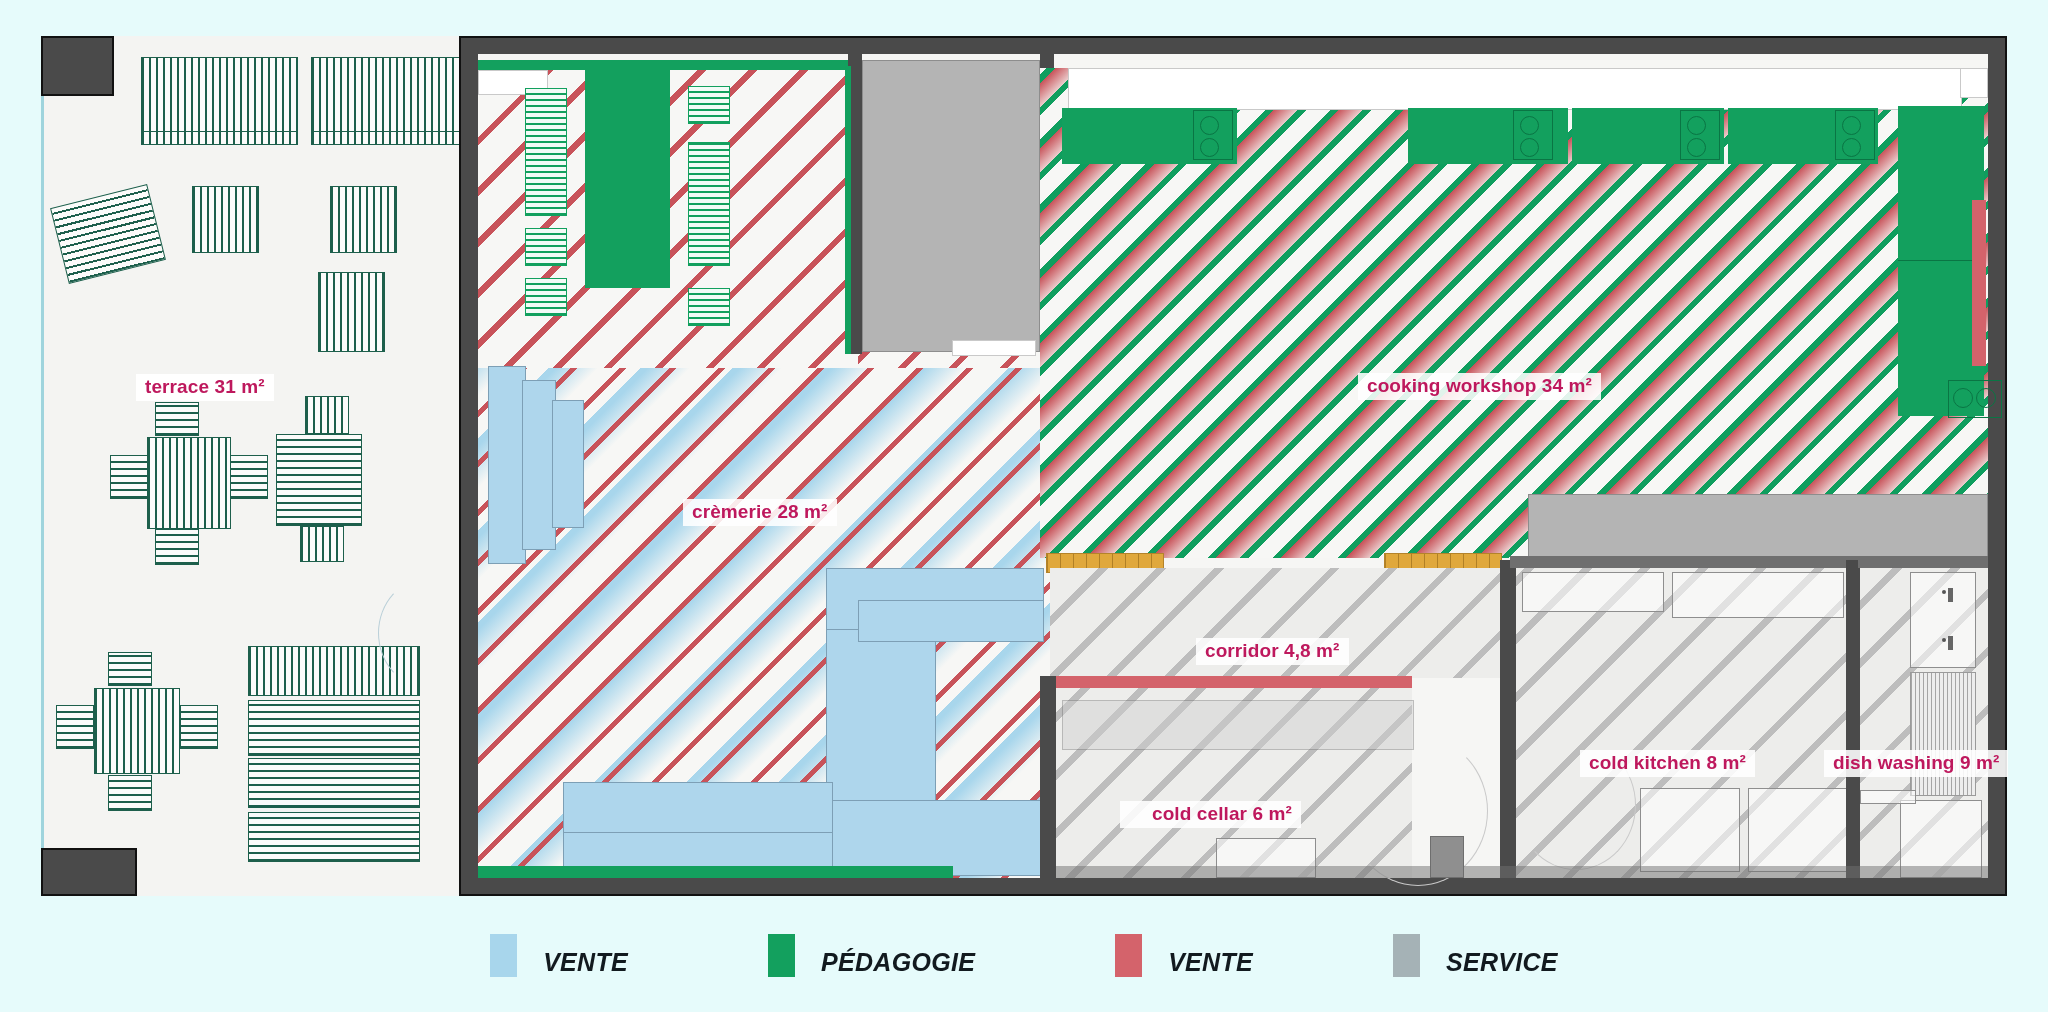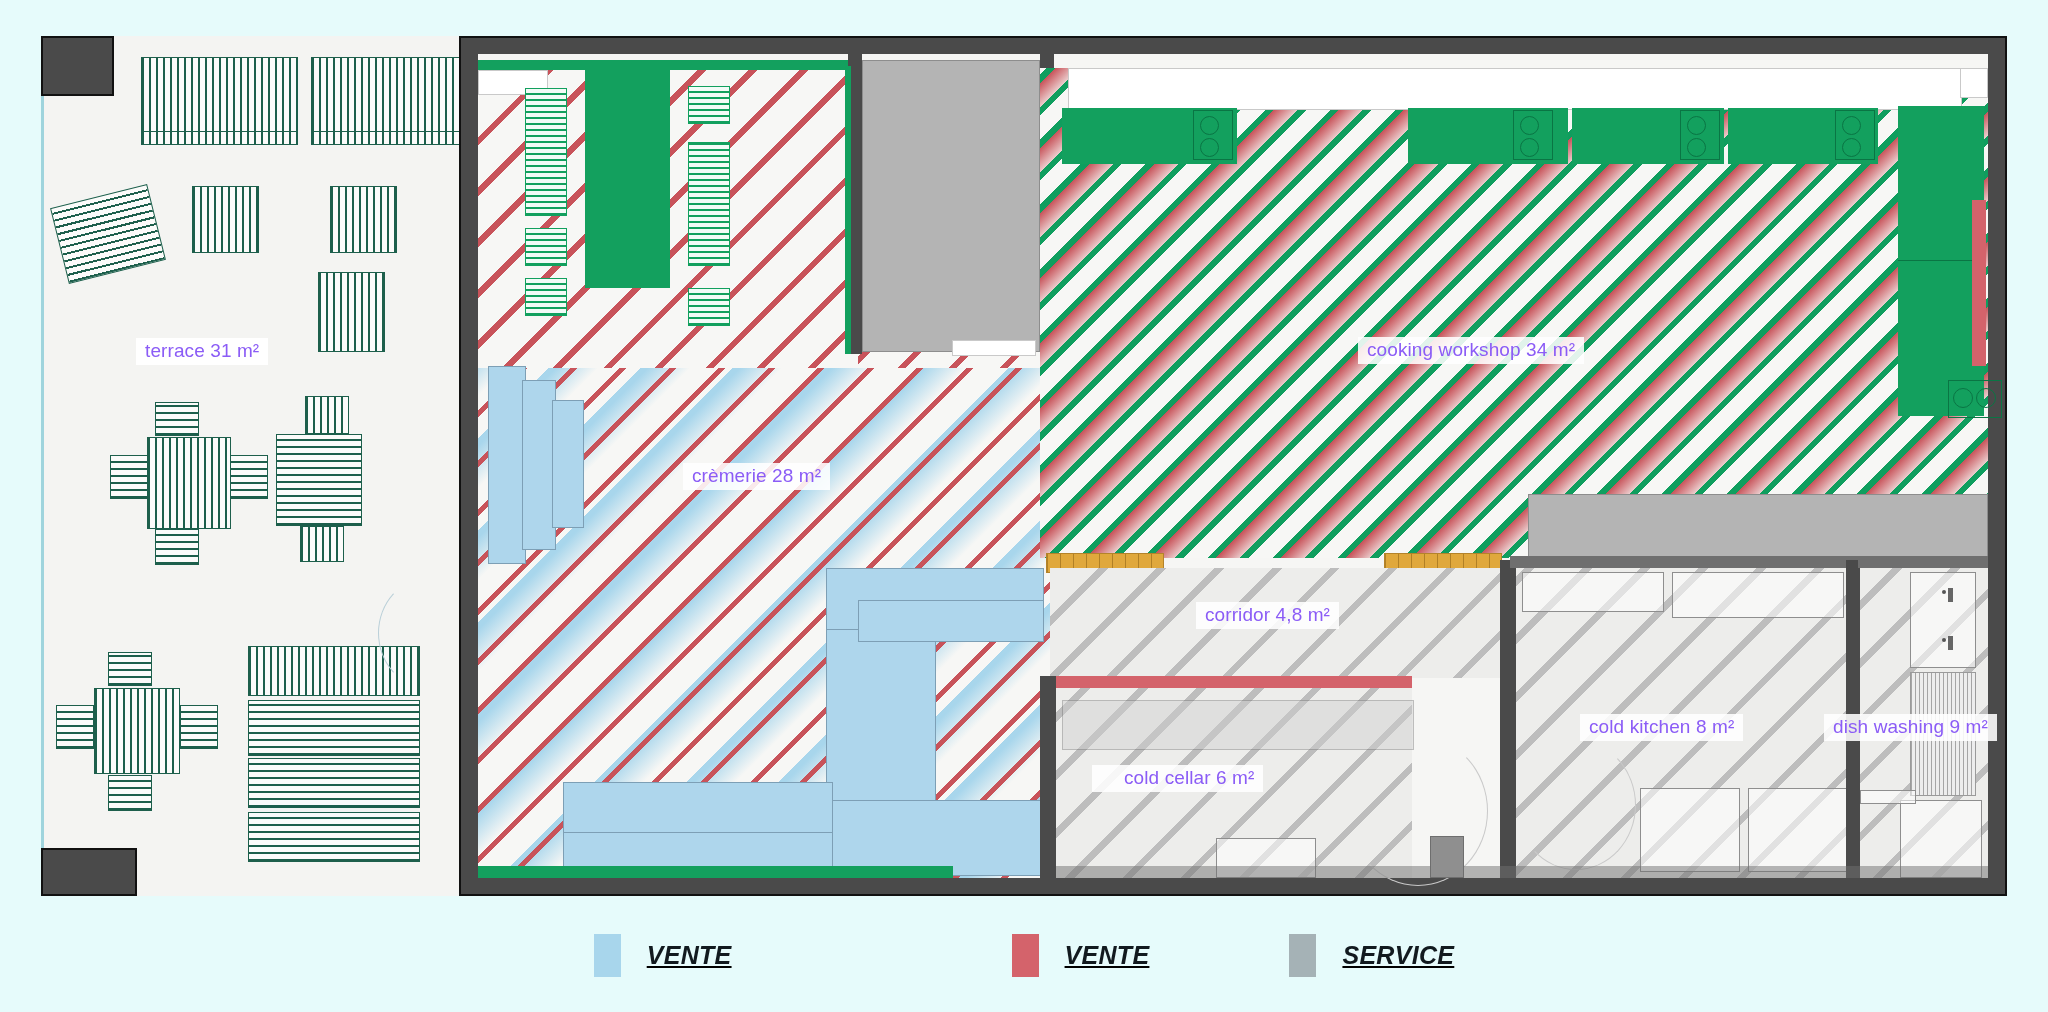--- a/index.html
+++ b/index.html
@@ -115,33 +115,33 @@
     border:1.5px solid #b9cfd8;border-radius:50%;
     background:transparent;
   }
   .arc-g{border:1.5px solid #c9c9c9;border-radius:50%;}
 
   
   .post{background:#3a3a3a;border:1px solid #111;}
 
   
   .rlabel{
-    font-size:19px;font-weight:normal;color:#8b5cf6;
+    font-size:19px;font-weight:bold;color:#be185d;
     background:#ffffff;padding:3px 9px;white-space:nowrap;
-    letter-spacing:.1px;line-height:1.1;
+    letter-spacing:.1px;line-height:1.1;margin-top:36px;
   }
   .rlabel.shadow{background:rgba(255,255,255,.88);}
 
   
   .legend{
     left:0;top:920px;width:2048px;height:70px;
     display:flex;align-items:center;justify-content:center;
     gap:0;
   }
-  .leg-item{display:flex;align-items:center;text-decoration:underline;}
+  .leg-item{display:flex;align-items:flex-end;}
   .leg-sw{width:27px;height:43px;display:block;}
   .leg-txt{
     font-size:25px;font-style:italic;font-weight:bold;
     color:#121a1f;margin-left:26px;letter-spacing:.3px;
     white-space:nowrap;
   }
   .leg-gap{width:140px;}
 </style>
 </head>
 <body>
@@ -285,21 +285,21 @@
   <div class="abs hatch-gray" style="left:1050px;top:568px;width:460px;height:110px;"></div>
   <div class="abs rlabel shadow" style="left:1196px;top:602px;">corridor 4,8 m²</div>
 
   <div class="abs fill-red" style="left:1050px;top:676px;width:362px;height:12px;"></div>
 
   <div class="abs wall" style="left:1040px;top:676px;width:16px;height:202px;"></div>
   <div class="abs hatch-gray" style="left:1056px;top:688px;width:356px;height:190px;"></div>
   <div class="abs appl-d" style="left:1062px;top:700px;width:352px;height:50px;opacity:.45;"></div>
   <div class="abs appl" style="left:1216px;top:838px;width:100px;height:40px;"></div>
   <div class="abs arc-g" style="left:1348px;top:736px;width:140px;height:150px;border-top-color:transparent;border-left-color:transparent;"></div>
-  <div class="abs rlabel shadow" style="left:1092px;top:765px;padding-left:32px;">cold cellar 6 m²</div>
+  <div class="abs rlabel shadow" style="left:1120px;top:765px;padding-left:32px;">cold cellar 6 m²</div>
 
   <div class="abs wall" style="left:1500px;top:560px;width:16px;height:318px;"></div>
   <div class="abs wall-lt" style="left:1510px;top:556px;width:360px;height:12px;"></div>
   <div class="abs hatch-gray" style="left:1516px;top:568px;width:336px;height:310px;"></div>
   <div class="abs appl" style="left:1522px;top:572px;width:142px;height:40px;"></div>
   <div class="abs appl" style="left:1672px;top:572px;width:172px;height:46px;"></div>
   <div class="abs appl" style="left:1640px;top:788px;width:100px;height:84px;"></div>
   <div class="abs appl" style="left:1748px;top:788px;width:100px;height:84px;"></div>
   <div class="abs arc-g" style="left:1516px;top:740px;width:120px;height:130px;border-top-color:transparent;border-left-color:transparent;"></div>
   <div class="abs rlabel shadow" style="left:1580px;top:714px;">cold kitchen 8 m²</div>
@@ -320,20 +320,24 @@
   <div class="abs wall-lt" style="left:1056px;top:866px;width:932px;height:12px;opacity:.5;"></div>
 
   <div class="abs" style="left:1430px;top:836px;width:34px;height:42px;background:#8f8f8f;border:1px solid #6e6e6e;"></div>
 
   <div class="abs legend">
     <div class="leg-item">
       <span class="leg-sw" style="background:#a8d6ec;"></span>
       <span class="leg-txt">VENTE</span>
     </div>
     <span class="leg-gap"></span>
+    <div class="leg-item">
+      <span class="leg-sw" style="background:#13a05e;"></span>
+      <span class="leg-txt">PÉDAGOGIE</span>
+    </div>
     <span class="leg-gap"></span>
     <div class="leg-item">
       <span class="leg-sw" style="background:#d4636b;"></span>
       <span class="leg-txt">VENTE</span>
     </div>
     <span class="leg-gap"></span>
     <div class="leg-item">
       <span class="leg-sw" style="background:#a5b2b6;"></span>
       <span class="leg-txt">SERVICE</span>
     </div>

